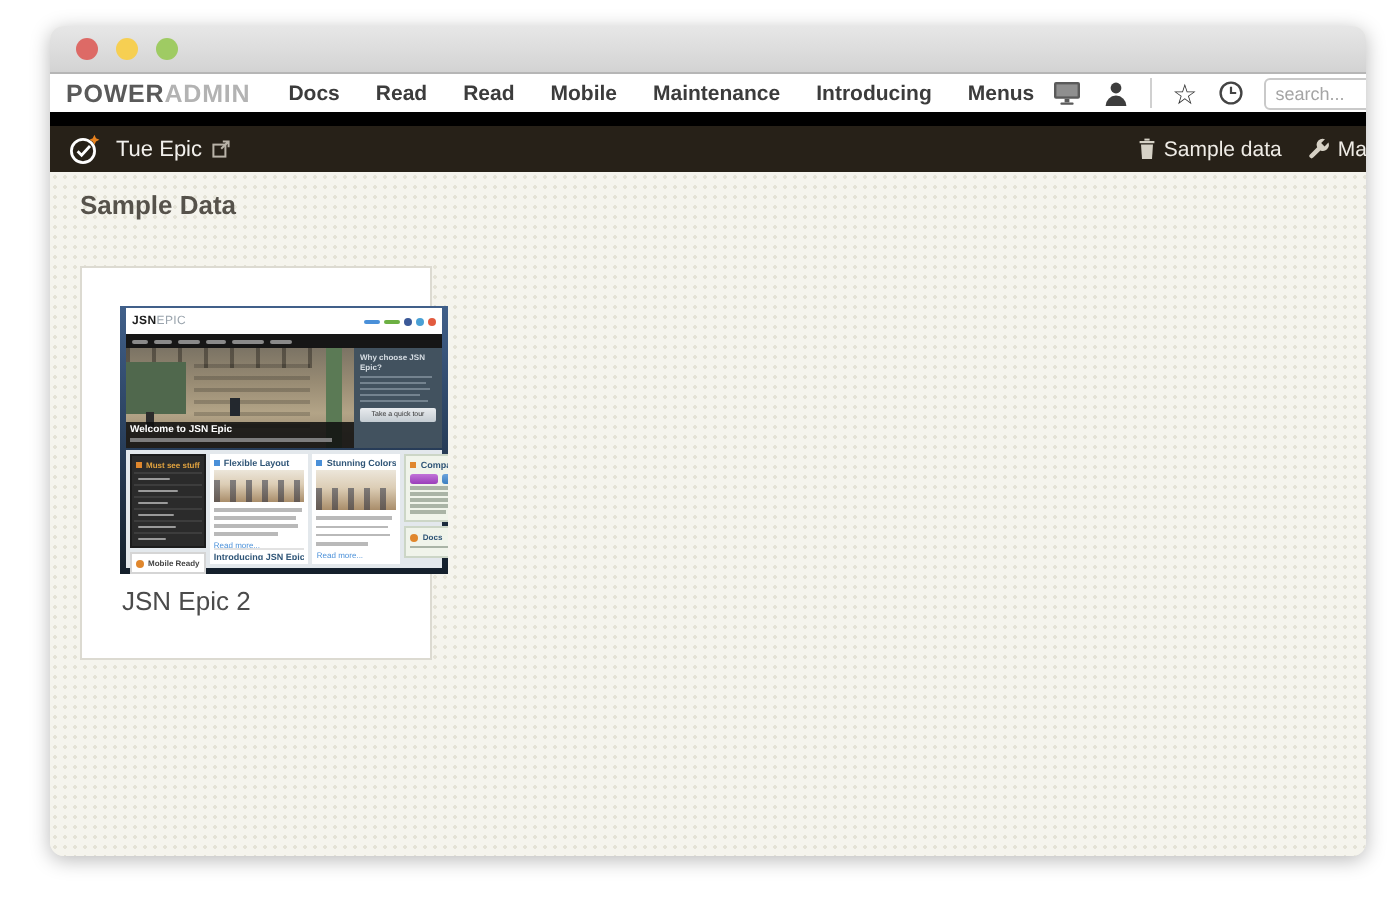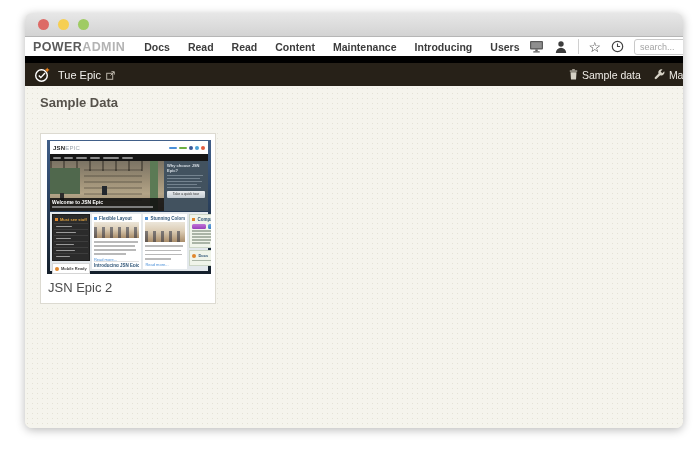--- a/index.html
+++ b/index.html
@@ -38,21 +38,21 @@
   .toolbar-right { margin-left:auto; display:flex; align-items:center; gap:13px; margin-right:-46px; }
   .tb-action { display:flex; align-items:center; gap:4px; font-size:10.5px; color:#efece6; white-space:nowrap; cursor:default; }
 
   
   .content { flex:1; background:#f5f4ed;
              background-image:radial-gradient(#e4e2d6 0.8px, transparent 0.9px);
              background-size:5px 5px; padding:9px 15px; }
   .page-title { font-size:13px; font-weight:bold; color:#56524b; margin-bottom:23px; }
 
   
-  .card { width:176px; background:#fff; border:1px solid #dcdad1; padding:6px; }
+  .card { width:176px; background:#fff; border:1px solid #dcdad1; padding:19px; }
   .thumb { position:relative; width:164px; height:134px; overflow:hidden;
            background:linear-gradient(180deg,#41608a 0%,#2b4260 45%,#141f2b 100%); }
   .card-footer { display:flex; align-items:center; justify-content:space-between; padding:6px 1px 2px 1px; }
   .card-name { font-size:13px; color:#4b4b4b; }
   .install-btn { background:linear-gradient(#6fa7e0,#5190cf); border:1px solid #4a86c0; border-radius:3px;
                  color:#fff; font-size:11px; font-weight:bold; padding:4px 12px; cursor:pointer;
                  font-family:"Liberation Sans",sans-serif; text-shadow:0 -1px 0 rgba(0,0,0,.15); }
 
   
   .t-header { position:absolute; left:3px; right:3px; top:1px; height:13px; background:#fff;
@@ -137,24 +137,24 @@
     </div>
 
     <div class="menubar">
       <div class="brand">
         <span class="p1">POWER</span><span class="p2">ADMIN</span>
       </div>
       <div class="mainnav">
         <span class="mitem">Docs</span>
         <span class="mitem">Read</span>
         <span class="mitem">Read</span>
-        <span class="mitem">Content</span>
+        <span class="mitem">Mobile</span>
         <span class="mitem">Maintenance</span>
         <span class="mitem">Introducing</span>
-        <span class="mitem">Users</span>
+        <span class="mitem">Menus</span>
       </div>
       <div class="menubar-right">
         <span class="mb-icon">
           <svg width="15" height="13" viewBox="0 0 15 13">
               <rect x="1" y="1" width="13" height="8.4" rx="1" fill="#5a5a5a"></rect>
               <rect x="2.2" y="2.2" width="10.6" height="6" fill="#8f8f8f"></rect>
               <rect x="6.3" y="9.4" width="2.4" height="1.8" fill="#5a5a5a"></rect>
               <rect x="4.2" y="11.2" width="6.6" height="1.2" rx=".5" fill="#5a5a5a"></rect>
             </svg>
         </span>

